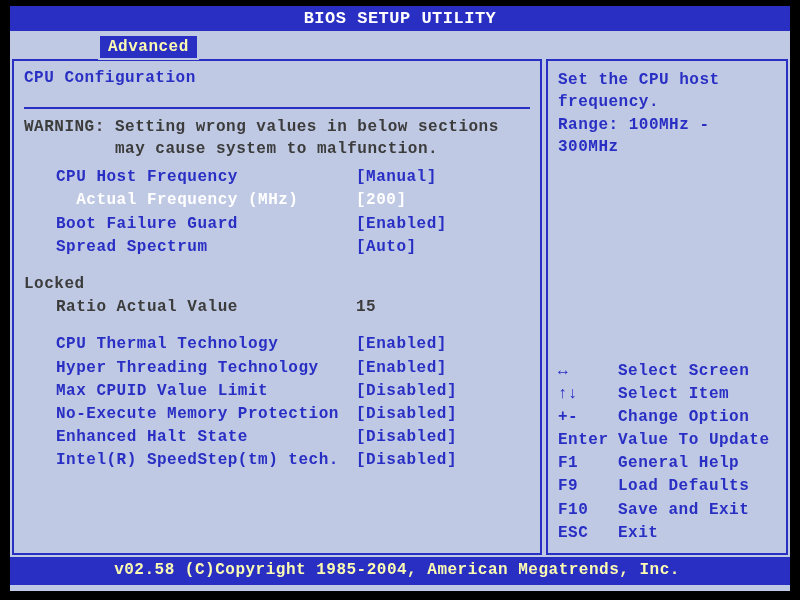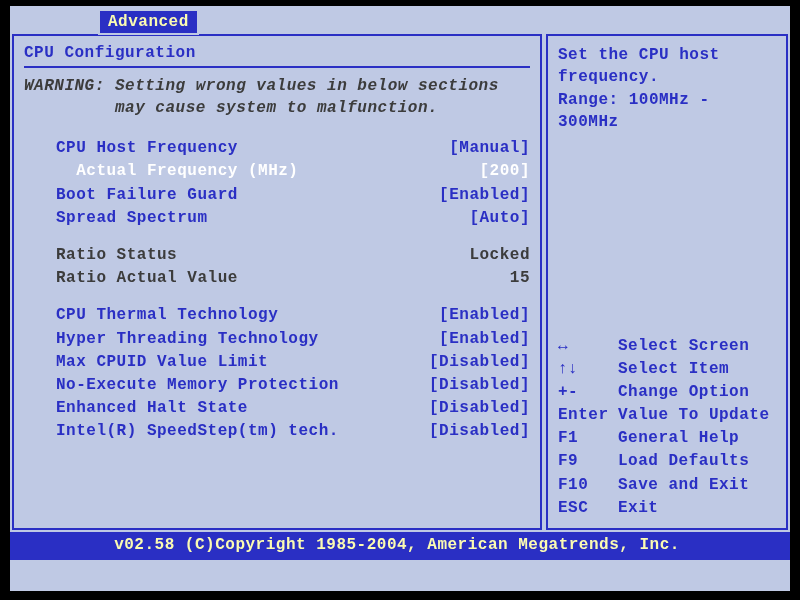--- a/index.html
+++ b/index.html
@@ -42,48 +42,49 @@
     display: flex;
     height: 500px;
   }
   .panel {
     border: 2px solid #2a2fc4;
     margin: 2px;
     padding: 8px 10px;
   }
   .panel-left { flex: 0 0 530px; }
   .panel-right { flex: 1; color: #2a2fc4; display:flex; flex-direction:column; }
-  .heading { color: #2a2fc4; margin-bottom: 4px; }
+  .heading { color: #2a2fc4; margin-bottom: 20px; }
   .hr { border-top: 2px solid #2a2fc4; margin: 4px 0 8px 0; }
-  .warn { color: #3c3c3c; margin-bottom: 18px; line-height: 1.35; font-style: italic; }
+  .warn { color: #3c3c3c; margin-bottom: 6px; line-height: 1.35; }
   .row {
     display: flex;
     color: #2a2fc4;
     line-height: 1.45;
   }
   .row .label { flex: 0 0 300px; white-space: pre; margin-left: 32px; }
-  .row .value { flex: 1; white-space: pre; text-align: right; }
+  .row .value { flex: 1; white-space: pre; }
   .row.selected .label, .row.selected .value { color: #fff; }
   .row.readonly .label, .row.readonly .value { color: #3c3c3c; }
   .gap { height: 14px; }
   .help-top { line-height: 1.4; }
   .help-keys { margin-top: auto; }
   .help-keys .krow { display:flex; line-height: 1.45; }
   .help-keys .k { flex: 0 0 60px; white-space: pre; }
   .footer {
     background: #2a2fc4;
     color: #fbfbb2;
     text-align: center;
     padding: 4px 6px 6px 0;
   }
 </style>
 </head>
 <body>
 
 <div class="screen">
+  <div class="titlebar">BIOS SETUP UTILITY</div>
 
   <div class="tabs">
     <div class="tab active">Advanced</div>
   </div>
 
   <div class="panels">
     <div class="panel panel-left">
       <div class="heading">CPU Configuration</div>
       <div class="hr"></div>
 
@@ -106,21 +107,20 @@
         <span class="value">[Enabled]</span>
       </div>
       <div class="row">
         <span class="label">Spread Spectrum</span>
         <span class="value">[Auto]</span>
       </div>
 
       <div class="gap"></div>
 
       <div class="row readonly">
-        <span class="label">Ratio Status</span>
         <span class="value">Locked</span>
       </div>
       <div class="row readonly">
         <span class="label">Ratio Actual Value</span>
         <span class="value">15</span>
       </div>
 
       <div class="gap"></div>
 
       <div class="row">

